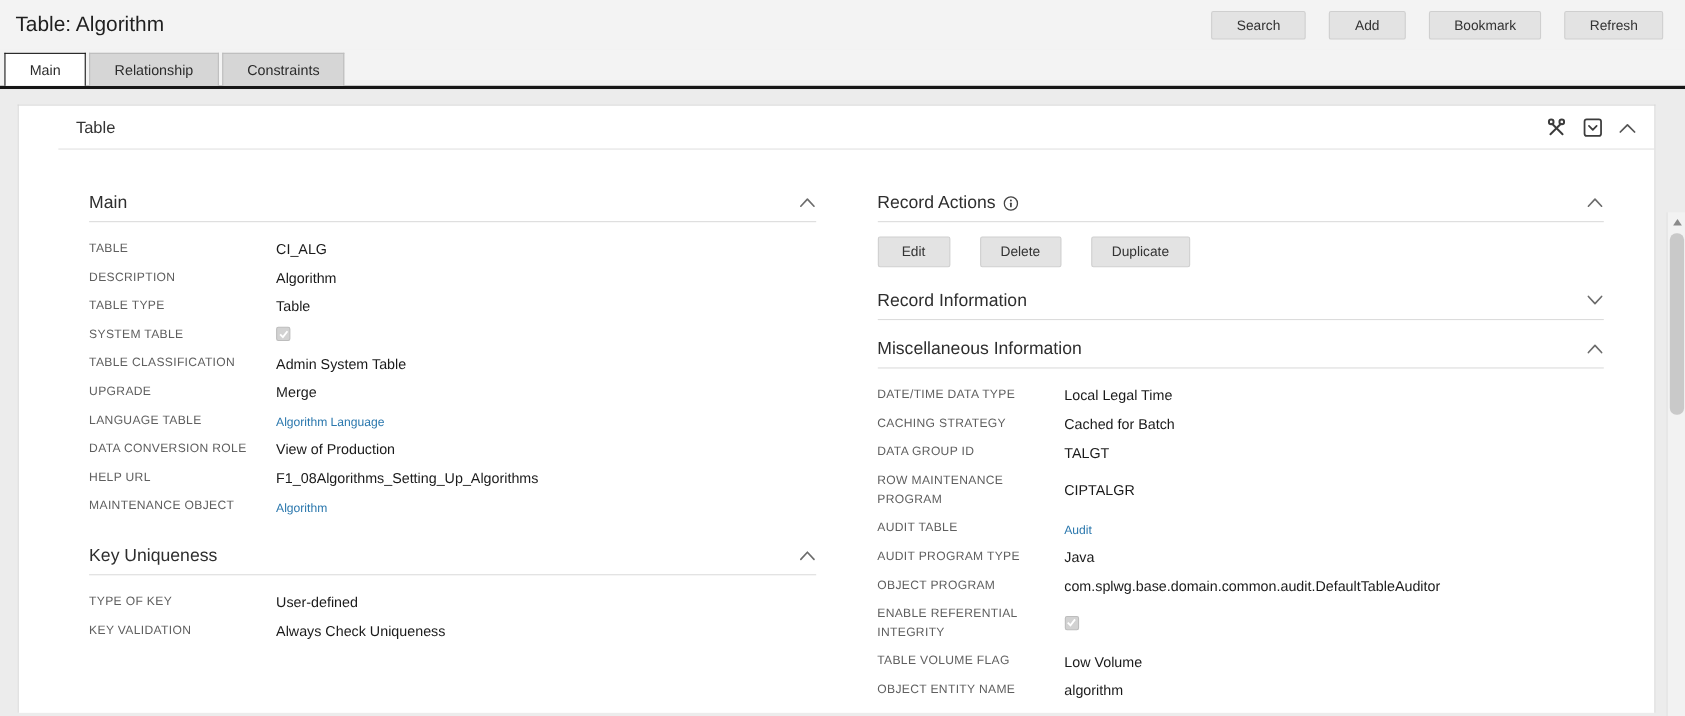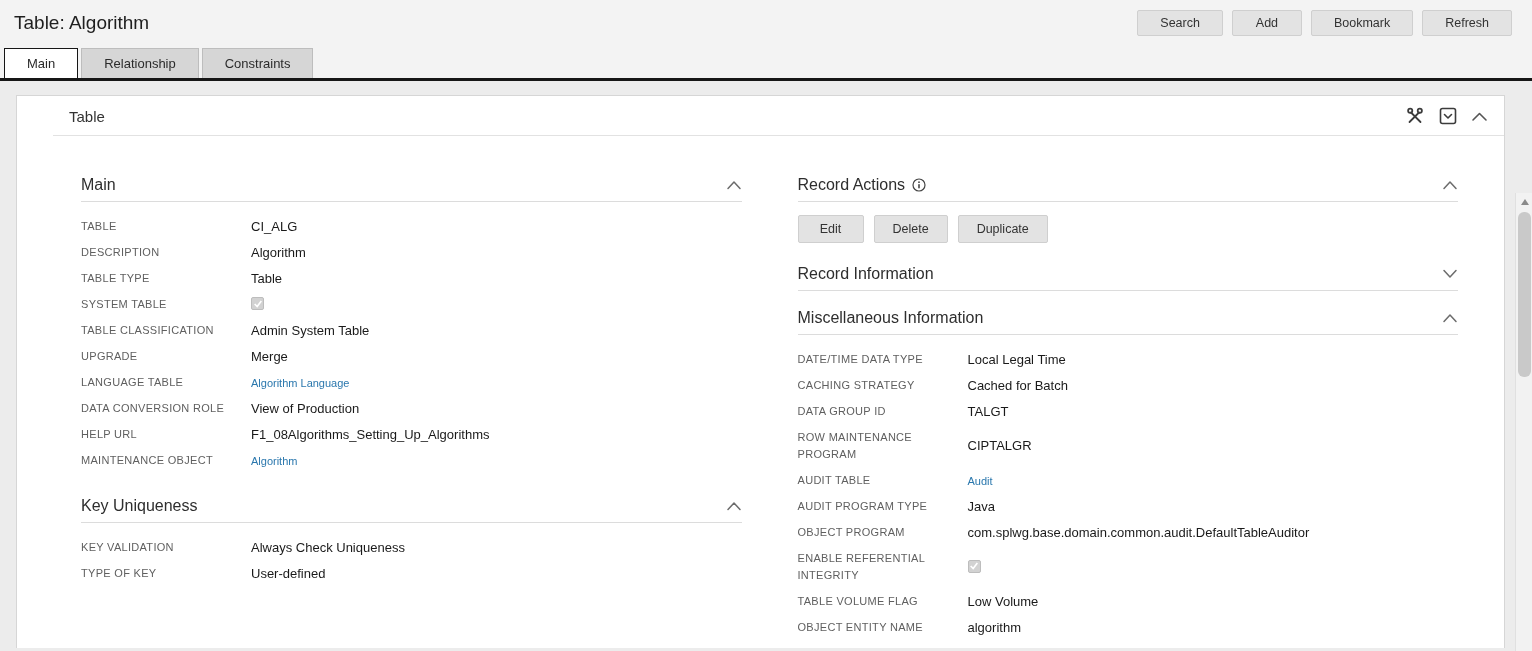--- a/index.html
+++ b/index.html
@@ -19,21 +19,21 @@
     align-items: center;
     justify-content: space-between;
     padding: 0 14px 0 14px;
   }
   .page-title {
     font-size: 19px;
     font-weight: 500;
     color: #1f1f1f;
     text-align: center;
   }
-  .header-buttons { display: flex; gap: 9px; padding-right: 6px; }
+  .header-buttons { display: flex; gap: 21px; padding-right: 6px; }
   .btn {
     min-width: 70px;
     padding: 5px 22px;
     background: #e3e3e3;
     border: 1px solid #cfcfcf;
     border-radius: 2px;
     font-size: 12.5px;
     color: #333;
     font-family: "Liberation Sans", sans-serif;
     cursor: pointer;
@@ -151,21 +151,21 @@
     height: 13px;
     background: #d2d2d2;
     border: 1px solid #bdbdbd;
     border-radius: 2px;
     display: inline-flex;
     align-items: center;
     justify-content: center;
   }
 
   
-  .action-buttons { display: flex; gap: 10px; margin: 13px 0 22px 0; }
+  .action-buttons { display: flex; gap: 27px; margin: 13px 0 22px 0; }
   .action-buttons .btn { min-width: 66px; padding: 6px 18px; }
 
   
   .scrollbar {
     position: absolute;
     right: 0;
     top: 112px;
     bottom: 0;
     width: 17px;
     background: #f2f2f2;
@@ -308,26 +308,26 @@
           <div class="section-header">
             <div class="section-title">Key Uniqueness</div>
             <span class="chevron">
               <svg width="16" height="10" viewBox="0 0 16 10">
                   <path d="M2 8.5 L8 2 L14 8.5" fill="none" stroke="#6c6c6c" stroke-width="1.5" stroke-linecap="round" stroke-linejoin="round"></path>
                 </svg>
             </span>
           </div>
           <div>
               <div class="field-row">
+                <div class="field-label">TYPE OF KEY</div>
+                <div class="field-value">User-defined</div>
+              </div>
+              <div class="field-row">
                 <div class="field-label">KEY VALIDATION</div>
                 <div class="field-value">Always Check Uniqueness</div>
-              </div>
-              <div class="field-row">
-                <div class="field-label">TYPE OF KEY</div>
-                <div class="field-value">User-defined</div>
               </div>
             </div>
         </div>
 
       </div>
 
       <div class="col">
 
         <div class="section" style="margin-bottom:10px;">
           <div class="section-header">

